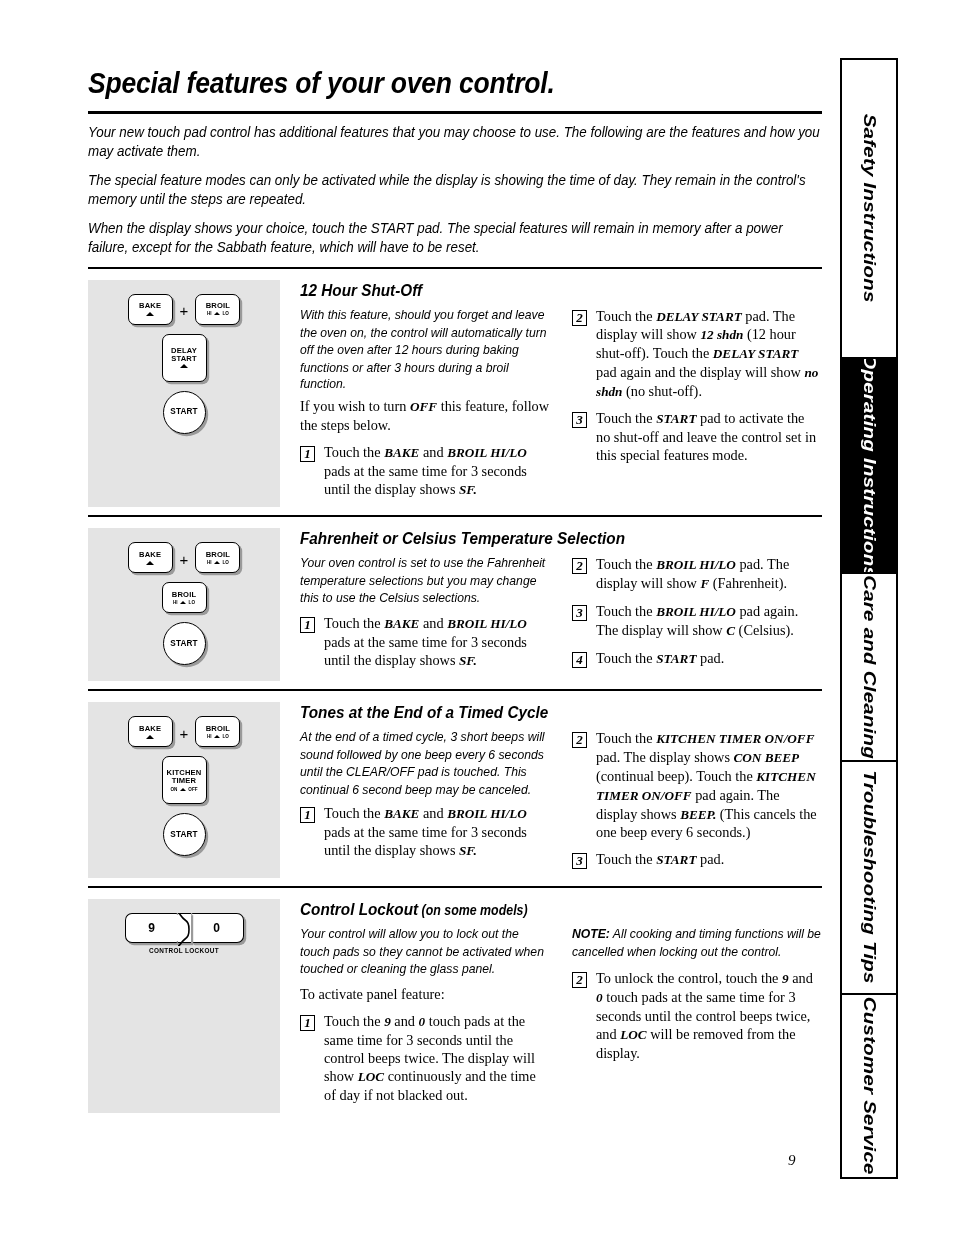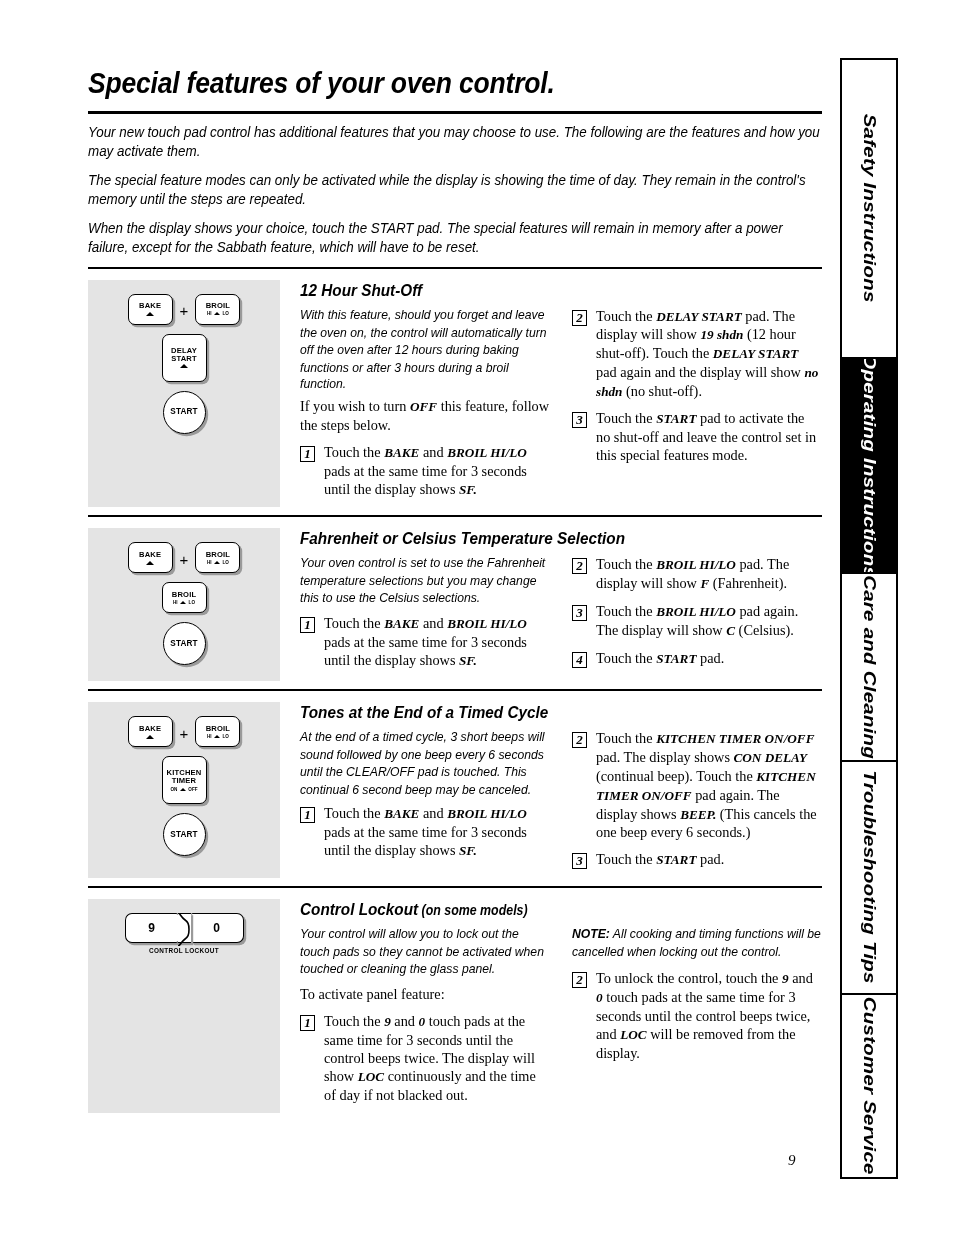--- a/index.html
+++ b/index.html
@@ -290,21 +290,21 @@
                 <div class="itl">With this feature, should you forget and leave the oven on, the control will automatically turn off the oven after 12 hours during baking functions or after 3 hours during a broil function.</div>
                 <div class="ser">If you wish to turn <b>OFF</b> this feature, follow the steps below.</div>
                 <div class="step">
                   <div class="step-num">1</div>
                   <div class="step-text">Touch the <b>BAKE</b> and <b>BROIL HI/LO</b> pads at the same time for 3 seconds until the display shows <b>SF.</b></div>
                 </div>
               </div>
               <div class="col">
                 <div class="step">
                   <div class="step-num">2</div>
-                  <div class="step-text">Touch the <b>DELAY START</b> pad. The display will show <b>19 shdn</b> (12 hour shut-off). Touch the <b>DELAY START</b> pad again and the display will show <b>no shdn</b> (no shut-off).</div>
+                  <div class="step-text">Touch the <b>DELAY START</b> pad. The display will show <b>12 shdn</b> (12 hour shut-off). Touch the <b>DELAY START</b> pad again and the display will show <b>no shdn</b> (no shut-off).</div>
                 </div>
                 <div class="step">
                   <div class="step-num">3</div>
                   <div class="step-text">Touch the <b>START</b> pad to activate the no shut-off and leave the control set in this special features mode.</div>
                 </div>
               </div>
             </div>
           </div>
         </div>
         <div class="rule-mid"></div>
@@ -404,21 +404,21 @@
               <div class="col">
                 <div class="itl">At the end of a timed cycle, 3 short beeps will sound followed by one beep every 6 seconds until the CLEAR/OFF pad is touched. This continual 6 second beep may be canceled.</div>
                 <div class="step">
                   <div class="step-num">1</div>
                   <div class="step-text">Touch the <b>BAKE</b> and <b>BROIL HI/LO</b> pads at the same time for 3 seconds until the display shows <b>SF.</b></div>
                 </div>
               </div>
               <div class="col">
                 <div class="step">
                   <div class="step-num">2</div>
-                  <div class="step-text">Touch the <b>KITCHEN TIMER ON/OFF</b> pad. The display shows <b>CON DELAY</b> (continual beep). Touch the <b>KITCHEN TIMER ON/OFF</b> pad again. The display shows <b>BEEP.</b> (This cancels the one beep every 6 seconds.)</div>
+                  <div class="step-text">Touch the <b>KITCHEN TIMER ON/OFF</b> pad. The display shows <b>CON BEEP</b> (continual beep). Touch the <b>KITCHEN TIMER ON/OFF</b> pad again. The display shows <b>BEEP.</b> (This cancels the one beep every 6 seconds.)</div>
                 </div>
                 <div class="step">
                   <div class="step-num">3</div>
                   <div class="step-text">Touch the <b>START</b> pad.</div>
                 </div>
               </div>
             </div>
           </div>
         </div>
         <div class="rule-mid"></div>

